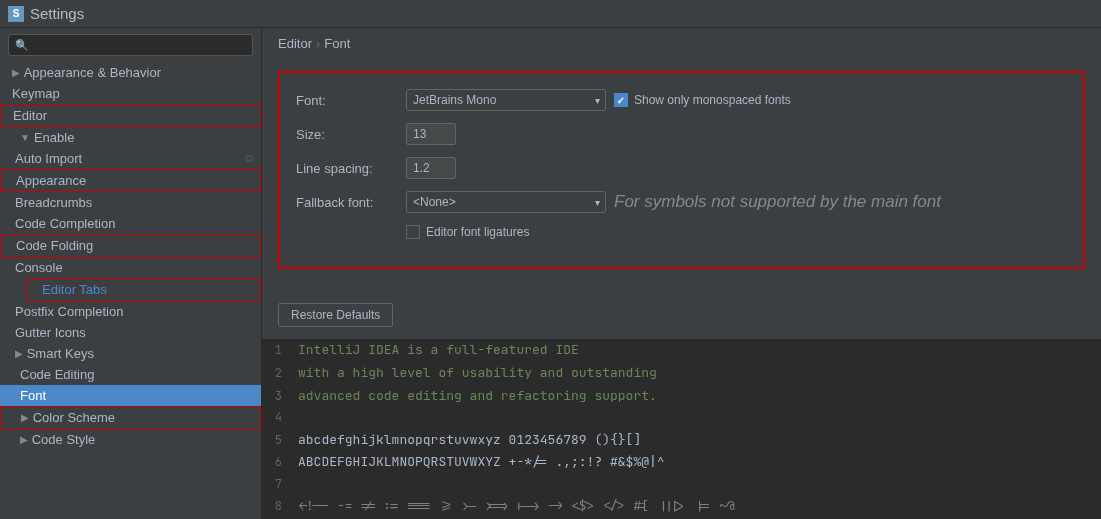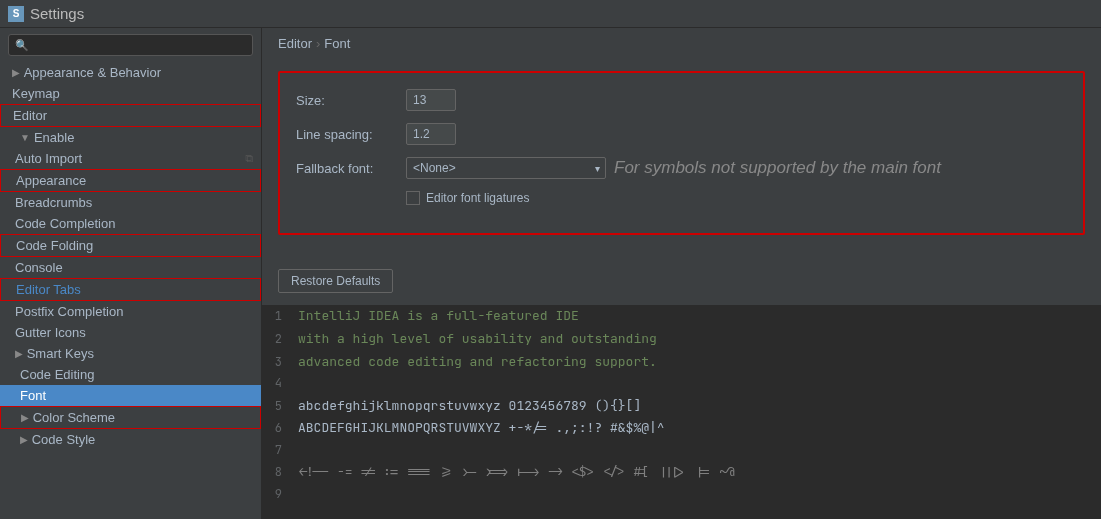--- a/index.html
+++ b/index.html
@@ -119,21 +119,21 @@
       </div>
 
       <div class="sidebar-item level3" style="border: 1px solid #cc0000;">
         <span>Code Folding</span>
       </div>
 
       <div class="sidebar-item level3">
         <span>Console</span>
       </div>
 
-      <div class="sidebar-item level3 highlighted" style="border: 1px solid #cc0000;">
+      <div class="sidebar-item level3 highlighted" style="border: 1px solid #cc0000; margin-left: 26px;">
         <span>Editor Tabs</span>
       </div>
 
       <div class="sidebar-item level3">
         <span>Postfix Completion</span>
       </div>
 
       <div class="sidebar-item level3">
         <span>Gutter Icons</span>
       </div>
@@ -166,20 +166,36 @@
 
       <div class="breadcrumb">
         <span>Editor</span>
         <span style="color:#666;">›</span>
         <span>Font</span>
       </div>
 
       <div class="settings-panel">
         <div class="settings-box">
 
+          <div class="setting-row">
+            <div class="setting-label">Font:</div>
+            <div class="setting-value">
+              <div class="dropdown-wrap">
+                <select class="dropdown">
+                  <option>JetBrains Mono</option>
+                </select>
+              </div>
+              <div class="checkbox-row">
+                <div class="cb-box">
+                  <span class="cb-check">✓</span>
+                </div>
+                <span class="cb-label">Show only monospaced fonts</span>
+              </div>
+            </div>
+          </div>
 
           <div class="setting-row">
             <div class="setting-label">Size:</div>
             <div class="setting-value">
               <input type="text" class="text-input" value="13" style="">
             </div>
           </div>
 
           <div class="setting-row">
             <div class="setting-label">Line spacing:</div>

